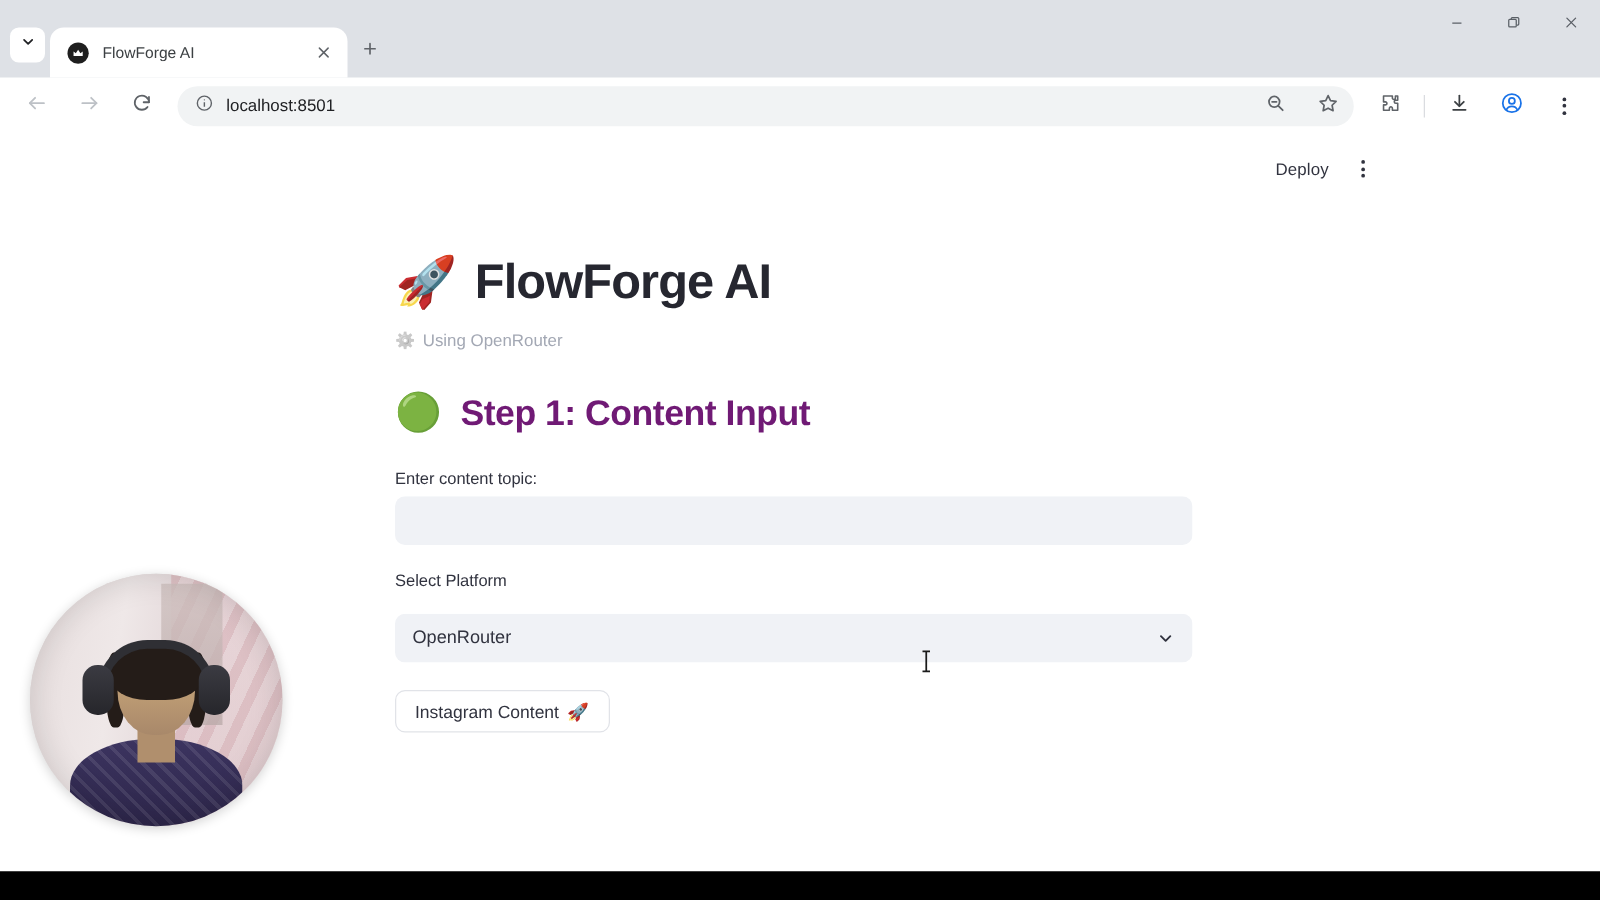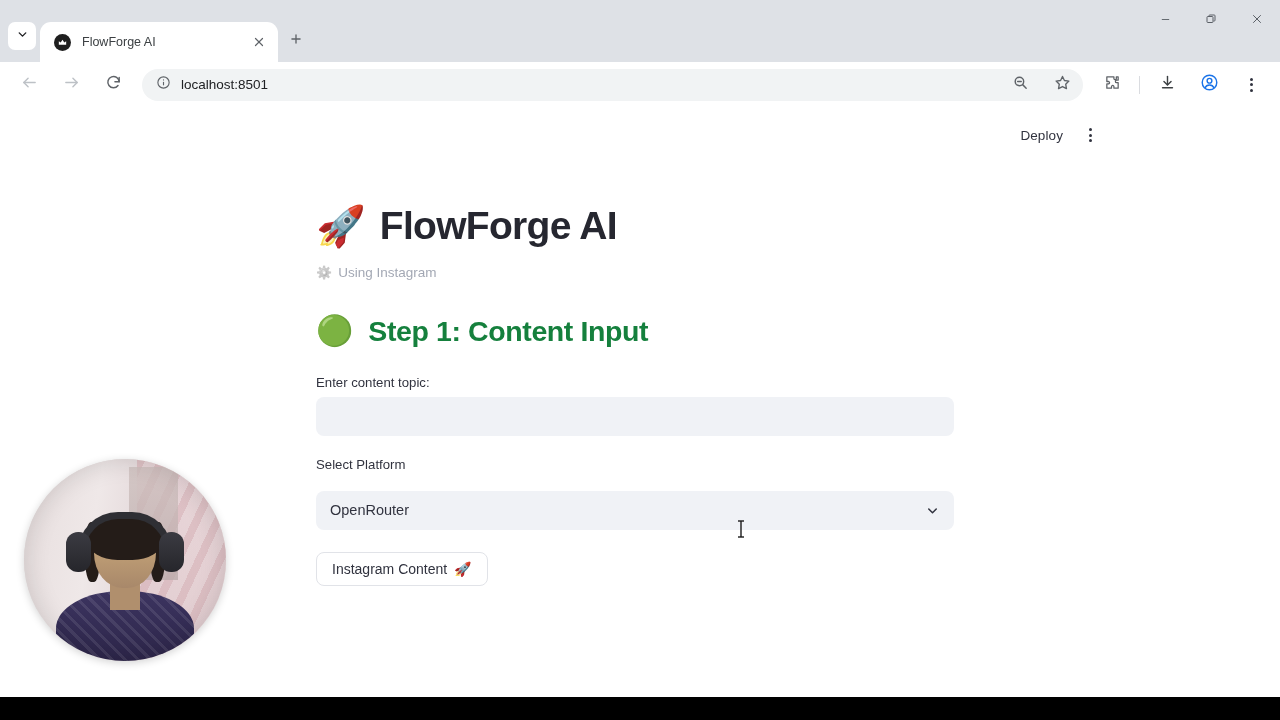--- a/index.html
+++ b/index.html
@@ -118,21 +118,21 @@
     display: flex; align-items: center; gap: 6px;
     margin-top: 17px; font-size: 13.5px; color: #a3a8b4;
   }
   .caption .emoji { font-size: 13px; filter: grayscale(1); opacity: .6; }
 
   .step-head {
     display: flex; align-items: center; gap: 15px; margin-top: 35px;
   }
   .step-head .emoji { font-size: 30px; line-height: 1; }
   .step-head h2 {
-    font-size: 28.5px; font-weight: 700; color: #15803d; letter-spacing: -.4px;
+    font-size: 28.5px; font-weight: 700; color: #701a75; letter-spacing: -.4px;
   }
 
   .field-label {
     font-size: 13.2px; color: #31333f; margin-top: 27px; margin-bottom: 7px;
   }
   .text-input {
     width: 638px; height: 39px; background: #f0f2f6;
     border: 1px solid transparent; border-radius: 8px;
     display: flex; align-items: center; padding: 0 13px;
     font-size: 14px; color: #31333f;
@@ -412,21 +412,21 @@
 
     <div class="st-main">
 
       <div class="app-title">
         <span class="emoji">🚀</span>
         <h1>FlowForge AI</h1>
       </div>
 
       <div class="caption">
         <span class="emoji">⚙️</span>
-        <span>Using Instagram</span>
+        <span>Using OpenRouter</span>
       </div>
 
       <div class="step-head">
         <span class="emoji">🟢</span>
         <h2>Step 1: Content Input</h2>
       </div>
 
       <div class="field-label">Enter content topic:</div>
       <div class="text-input">
         <span class="placeholder"></span>

